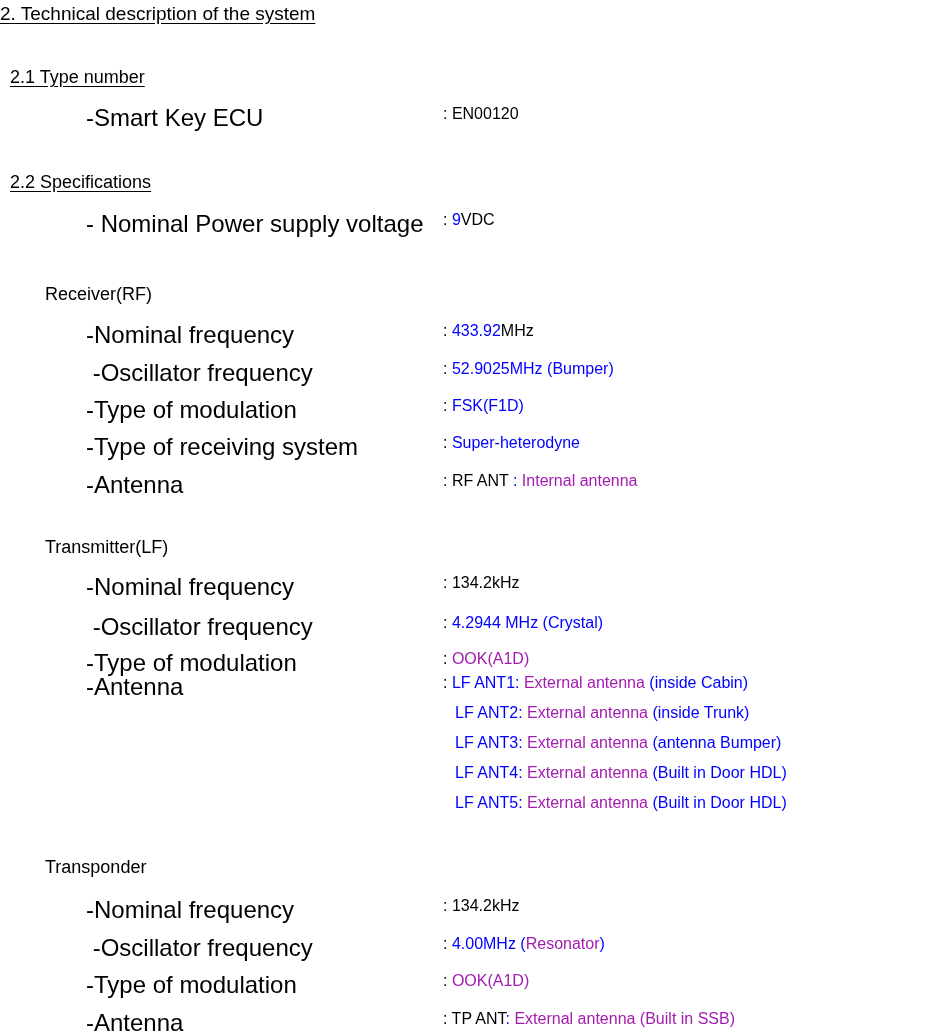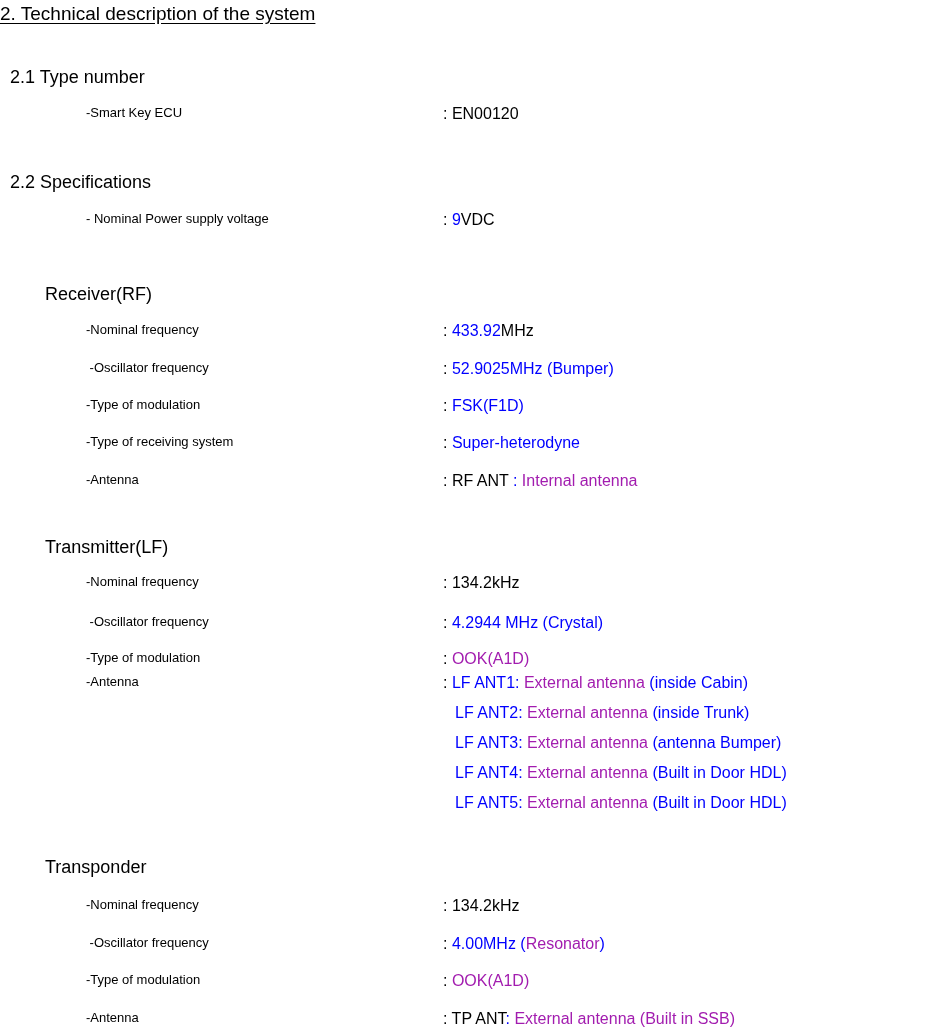--- a/index.html
+++ b/index.html
@@ -27,27 +27,28 @@
     white-space: pre;
     line-height: 1;
   }
   .h1 {
     font-size: 19px;
     text-decoration: underline;
     text-underline-offset: 3px;
   }
   .h2 {
     font-size: 18px;
+    text-decoration: underline;
     text-underline-offset: 3px;
   }
   .grp {
     font-size: 18px;
   }
   .lbl {
-    font-size: 13px;
+    font-size: 24px;
   }
   .val {
     font-size: 16px;
   }
   .blue  { color: #0000ff; }
   .red   { color: #a21caf; }
   .black { color: #000000; }
 </style>
 </head>
 <body>

